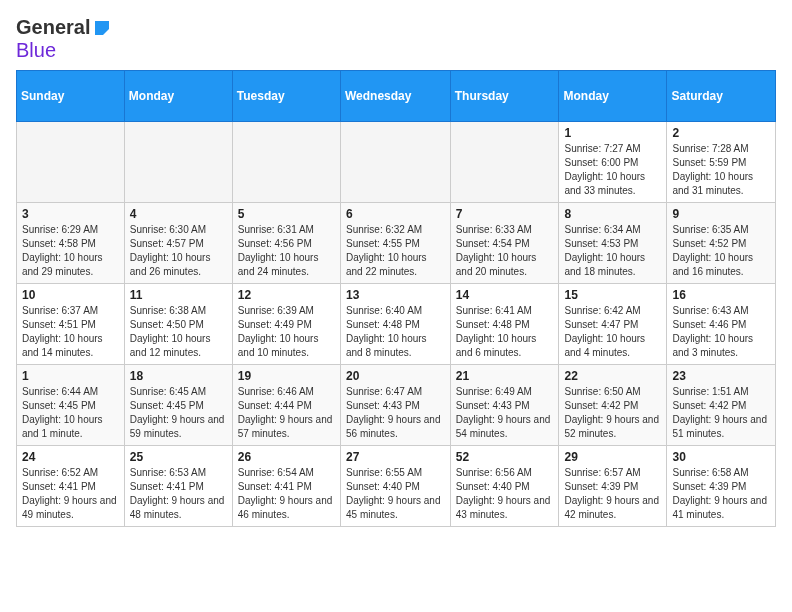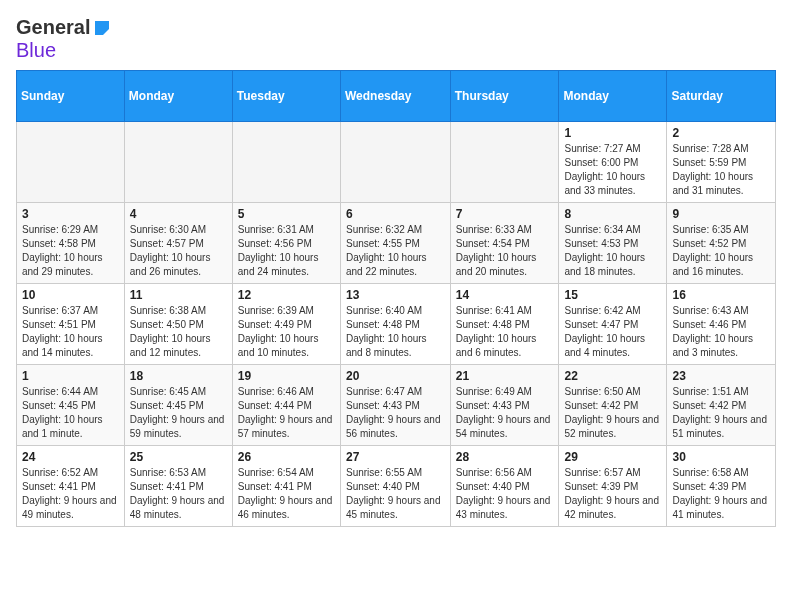--- a/index.html
+++ b/index.html
@@ -309,21 +309,21 @@
 and 46 minutes.</div>
         </td>
         <td>
           <div class="day-number">27</div>
           <div class="day-info">Sunrise: 6:55 AM
 Sunset: 4:40 PM
 Daylight: 9 hours
 and 45 minutes.</div>
         </td>
         <td>
-          <div class="day-number">28</div>
+          <div class="day-number">52</div>
           <div class="day-info">Sunrise: 6:56 AM
 Sunset: 4:40 PM
 Daylight: 9 hours
 and 43 minutes.</div>
         </td>
         <td>
           <div class="day-number">29</div>
           <div class="day-info">Sunrise: 6:57 AM
 Sunset: 4:39 PM
 Daylight: 9 hours

